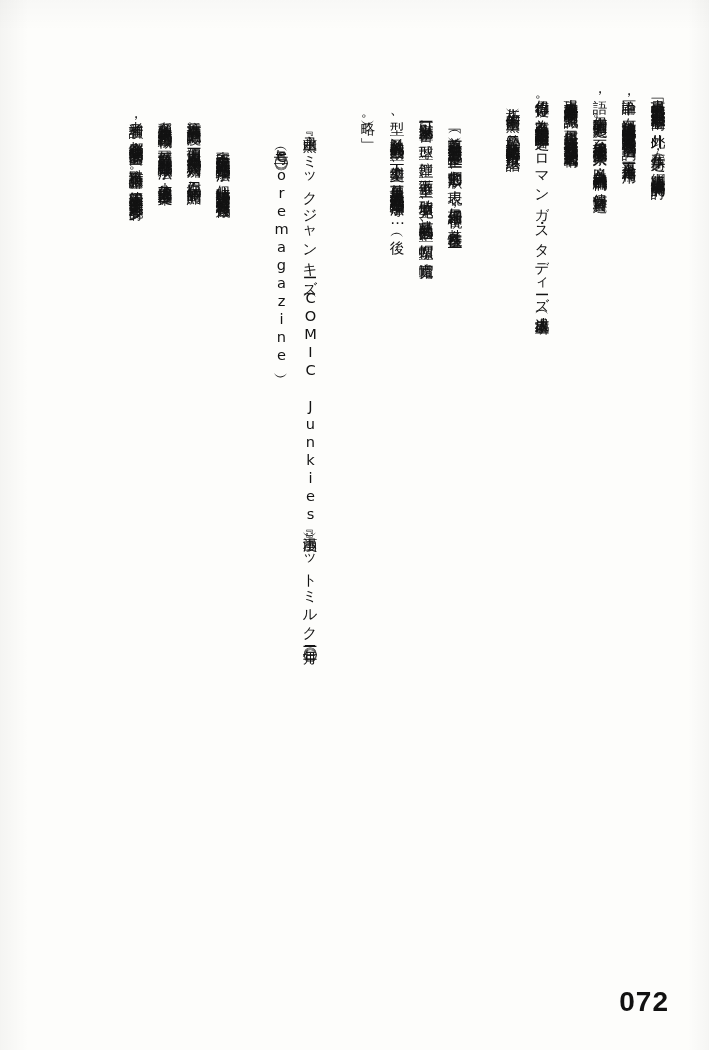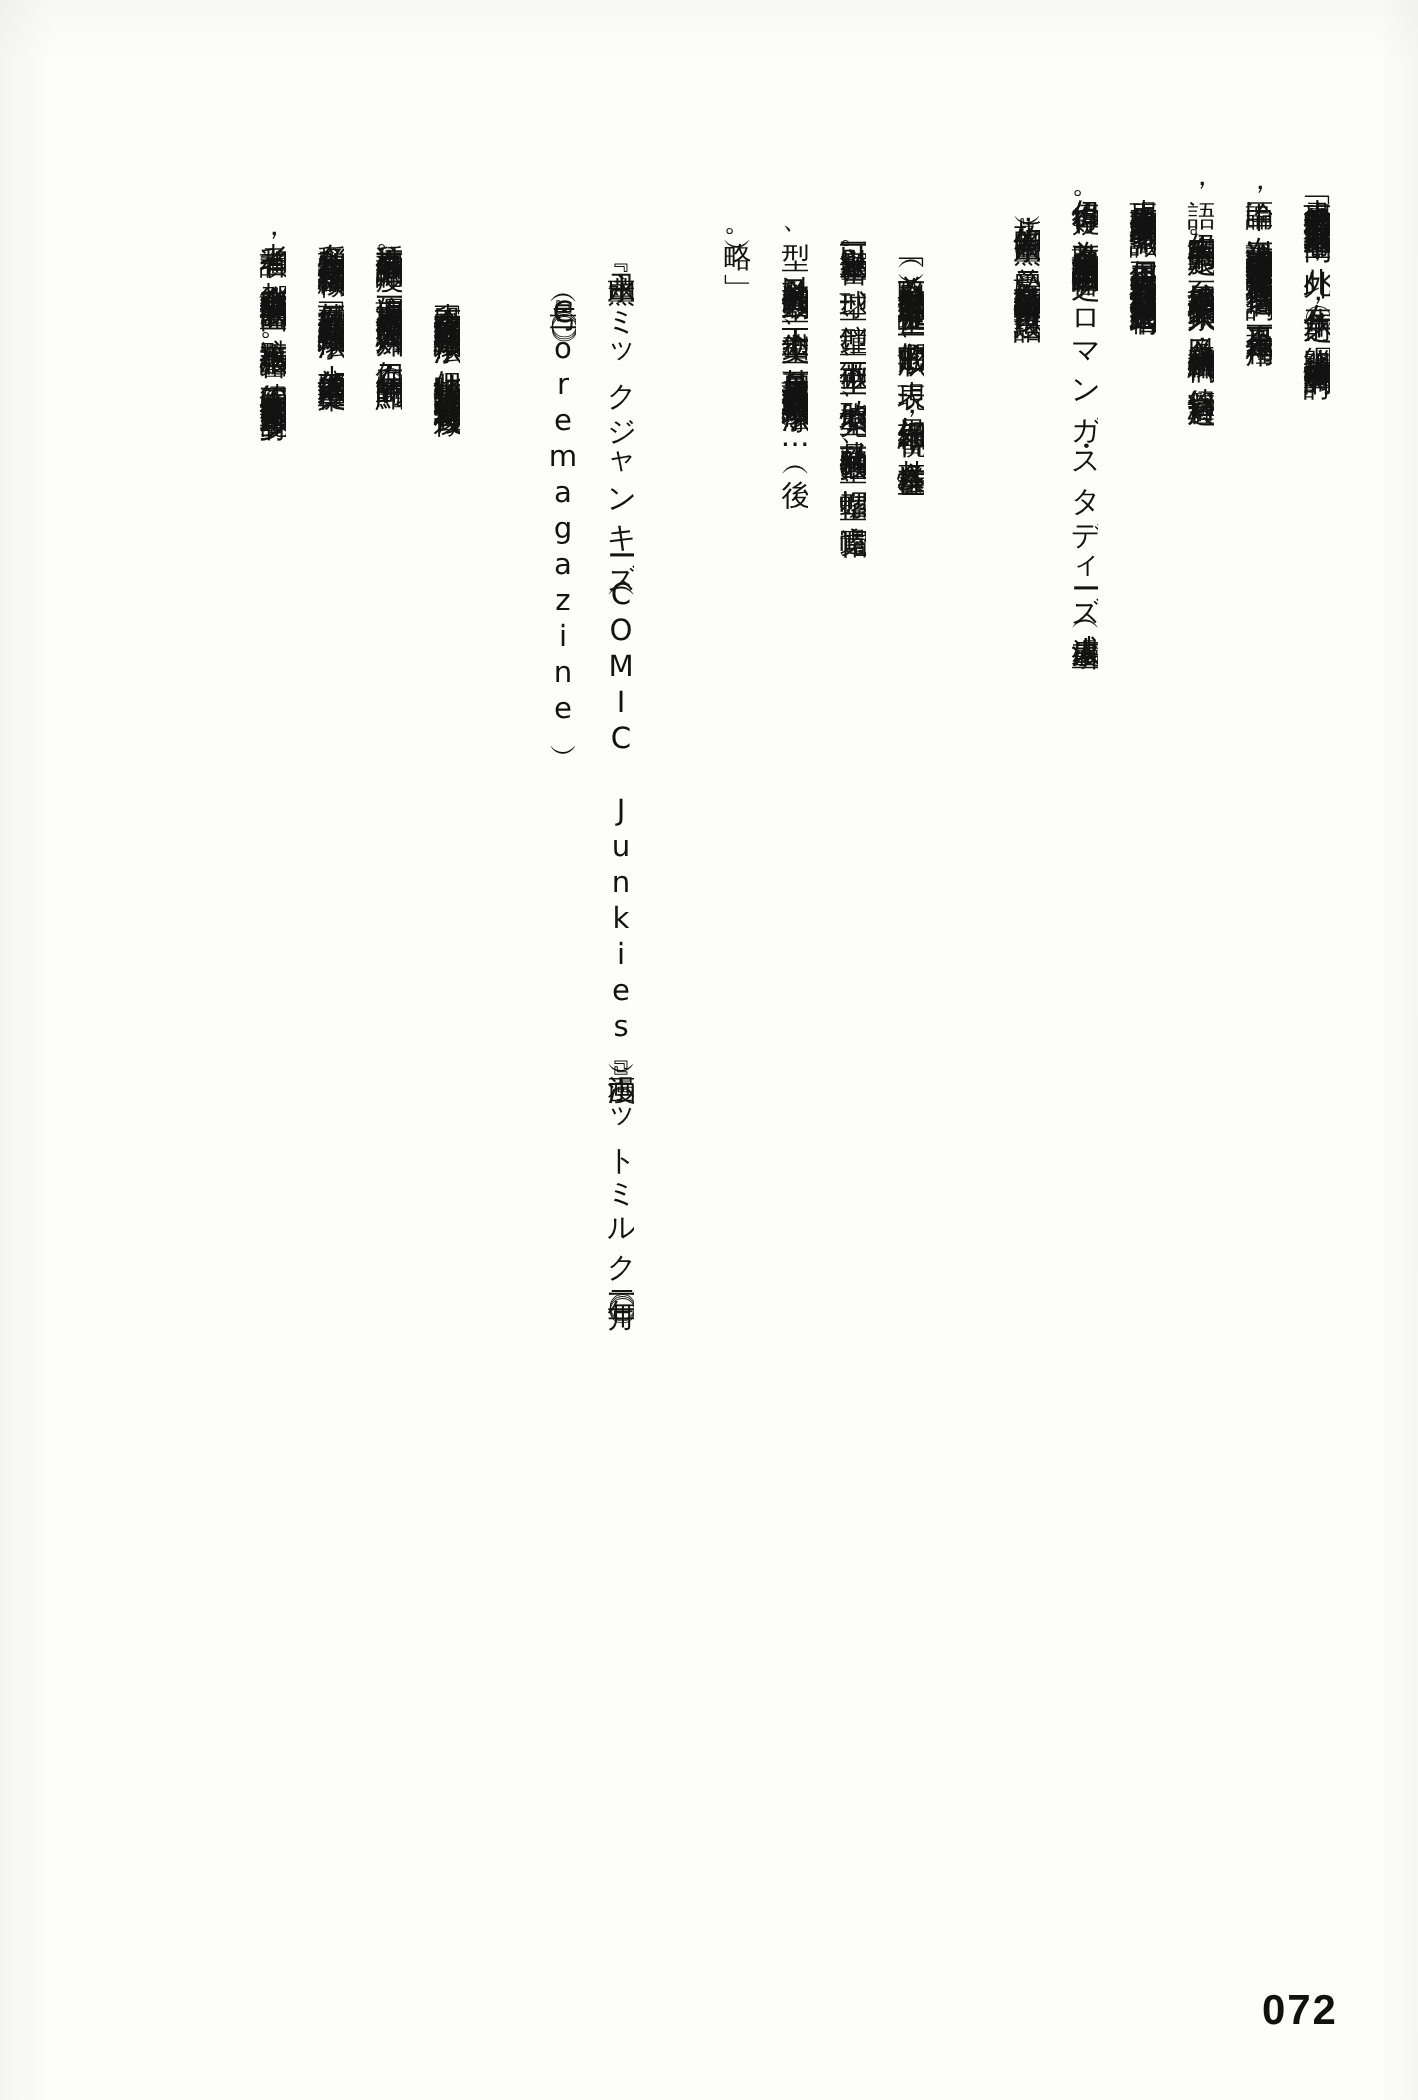--- a/index.html
+++ b/index.html
@@ -62,21 +62,21 @@
   .vcol.pad-sm { padding-top: 10px; }
   .vcol.pad-md { padding-top: 22px; }
   .vcol.pad-lg { padding-top: 36px; }
   .vcol.pad-xl { padding-top: 52px; }
 
   .page-number {
     position: absolute;
     right: 40px;
     bottom: 32px;
     font-family: "Liberation Sans", sans-serif;
-    font-size: 21px;
+    font-size: 28px;
     font-weight: 700;
     letter-spacing: 1px;
     color: #111;
   }
 </style>
 </head>
 <body>
 
 <div class="page">
 

